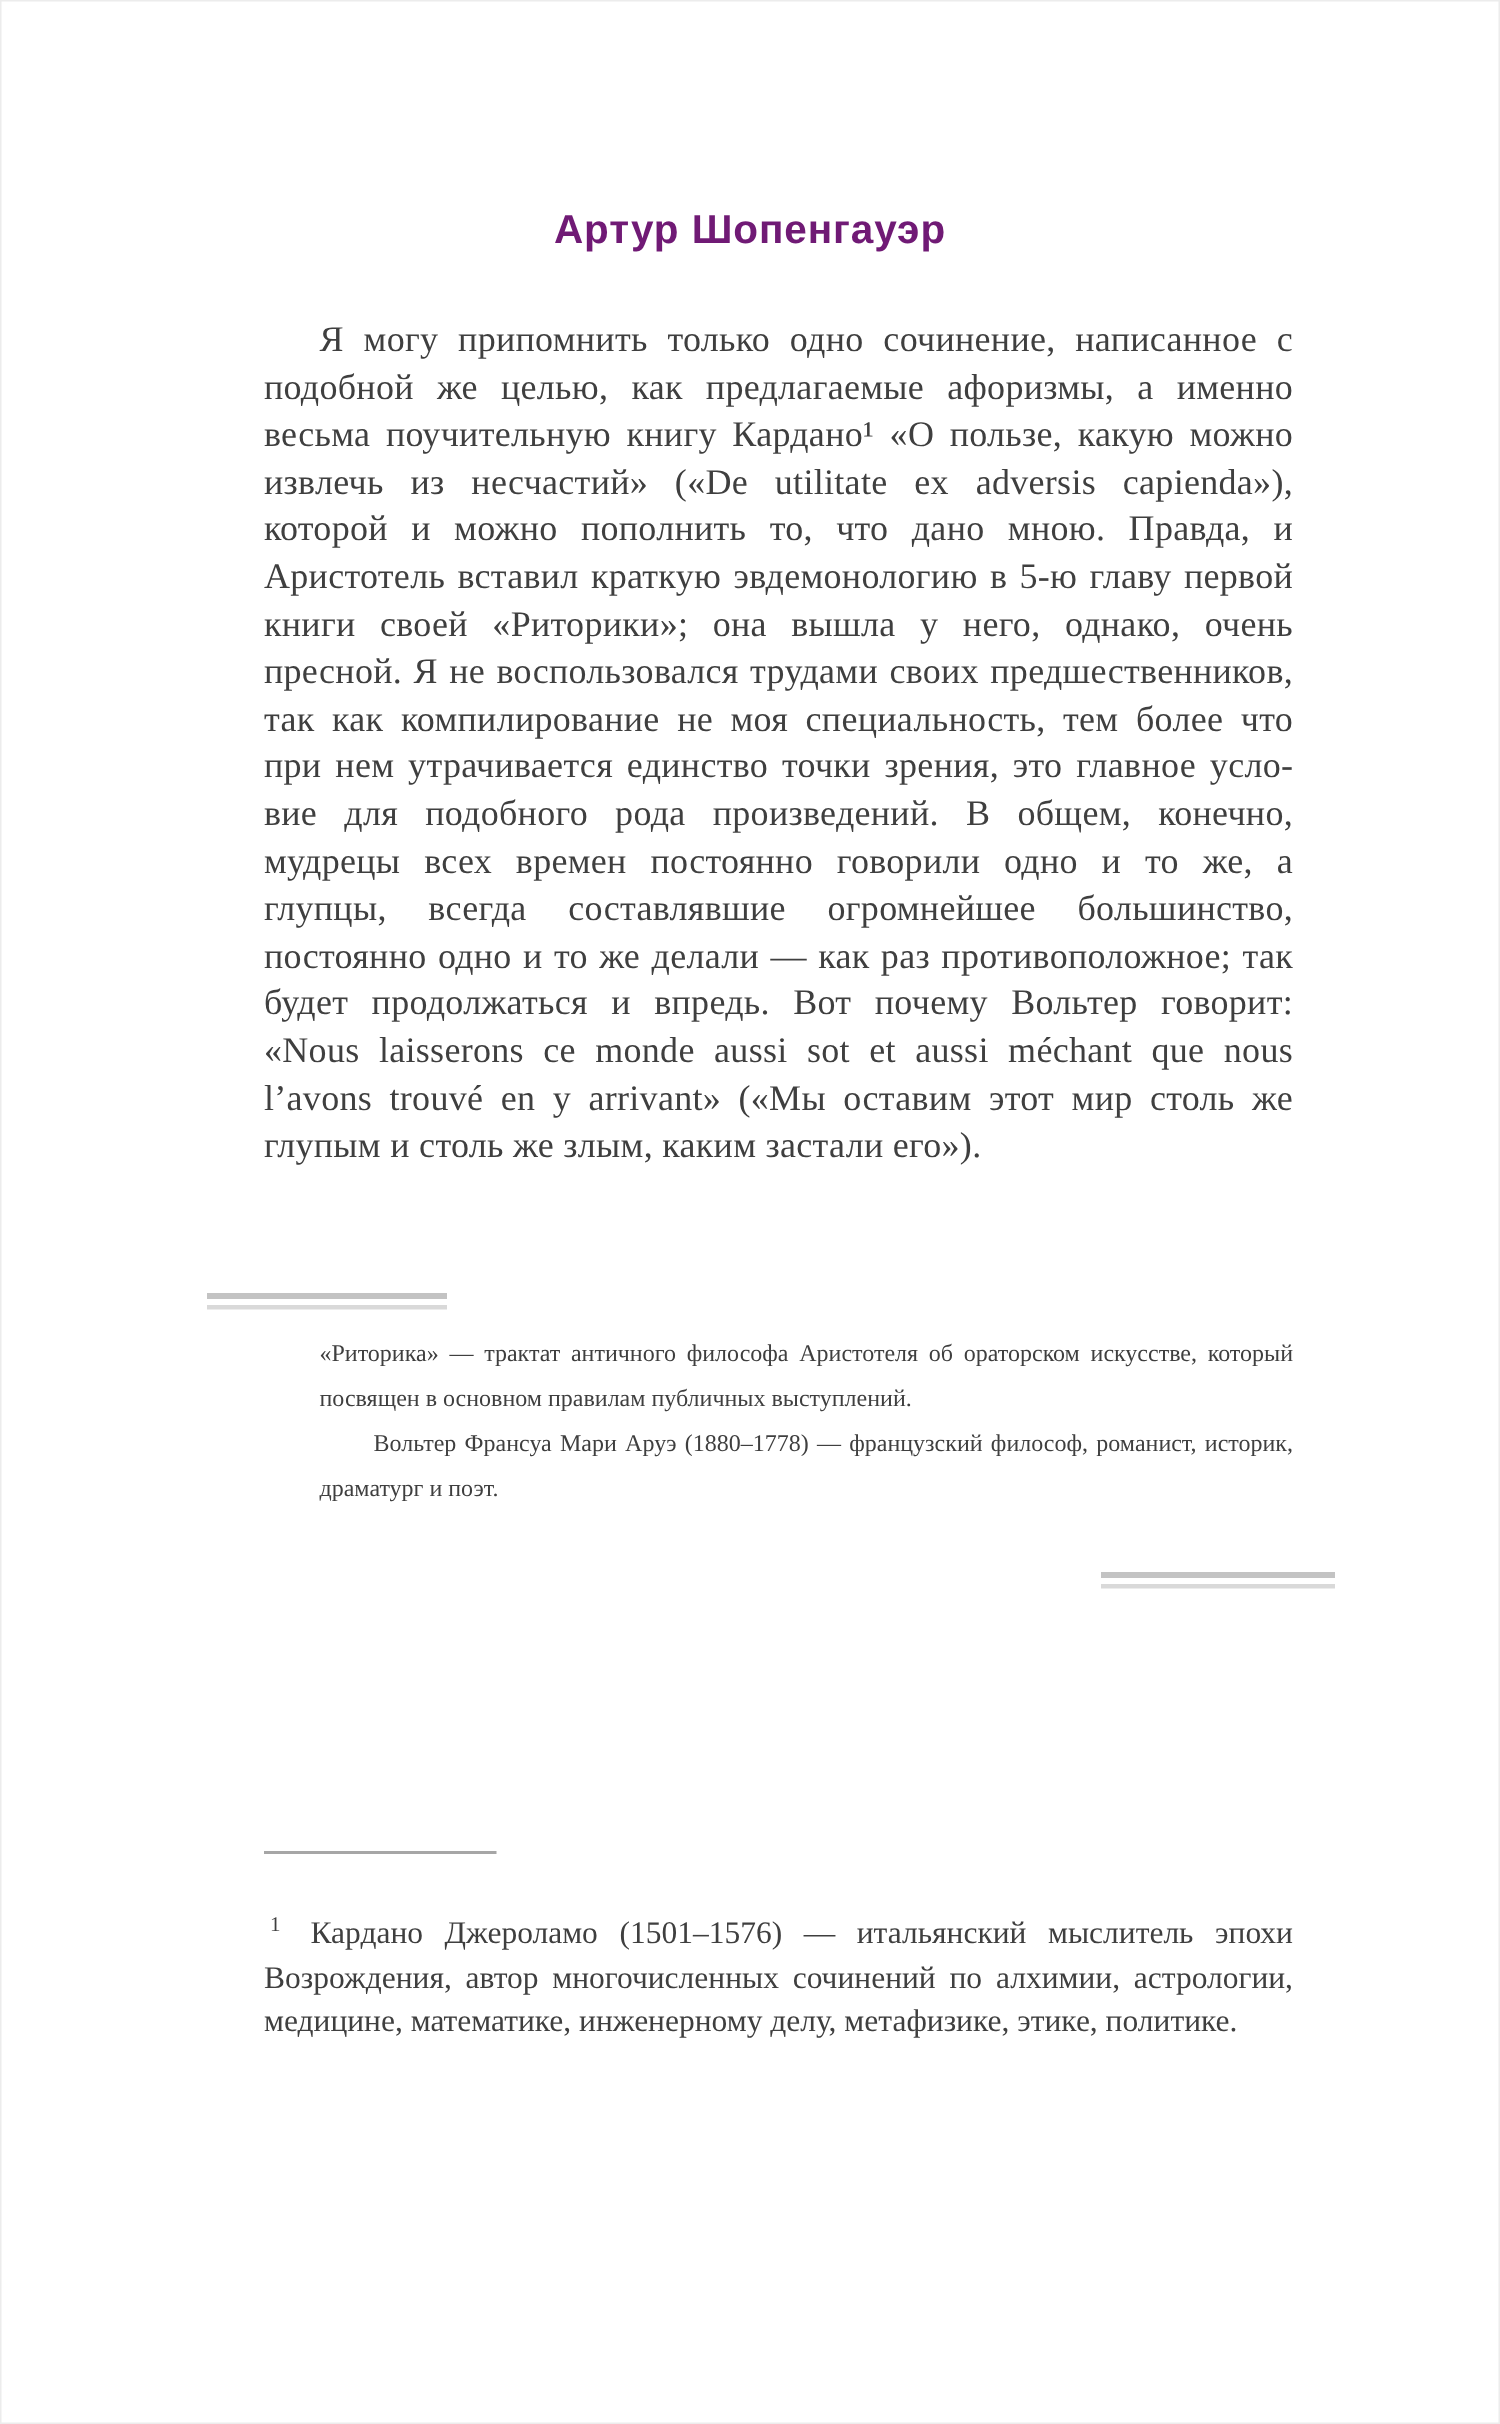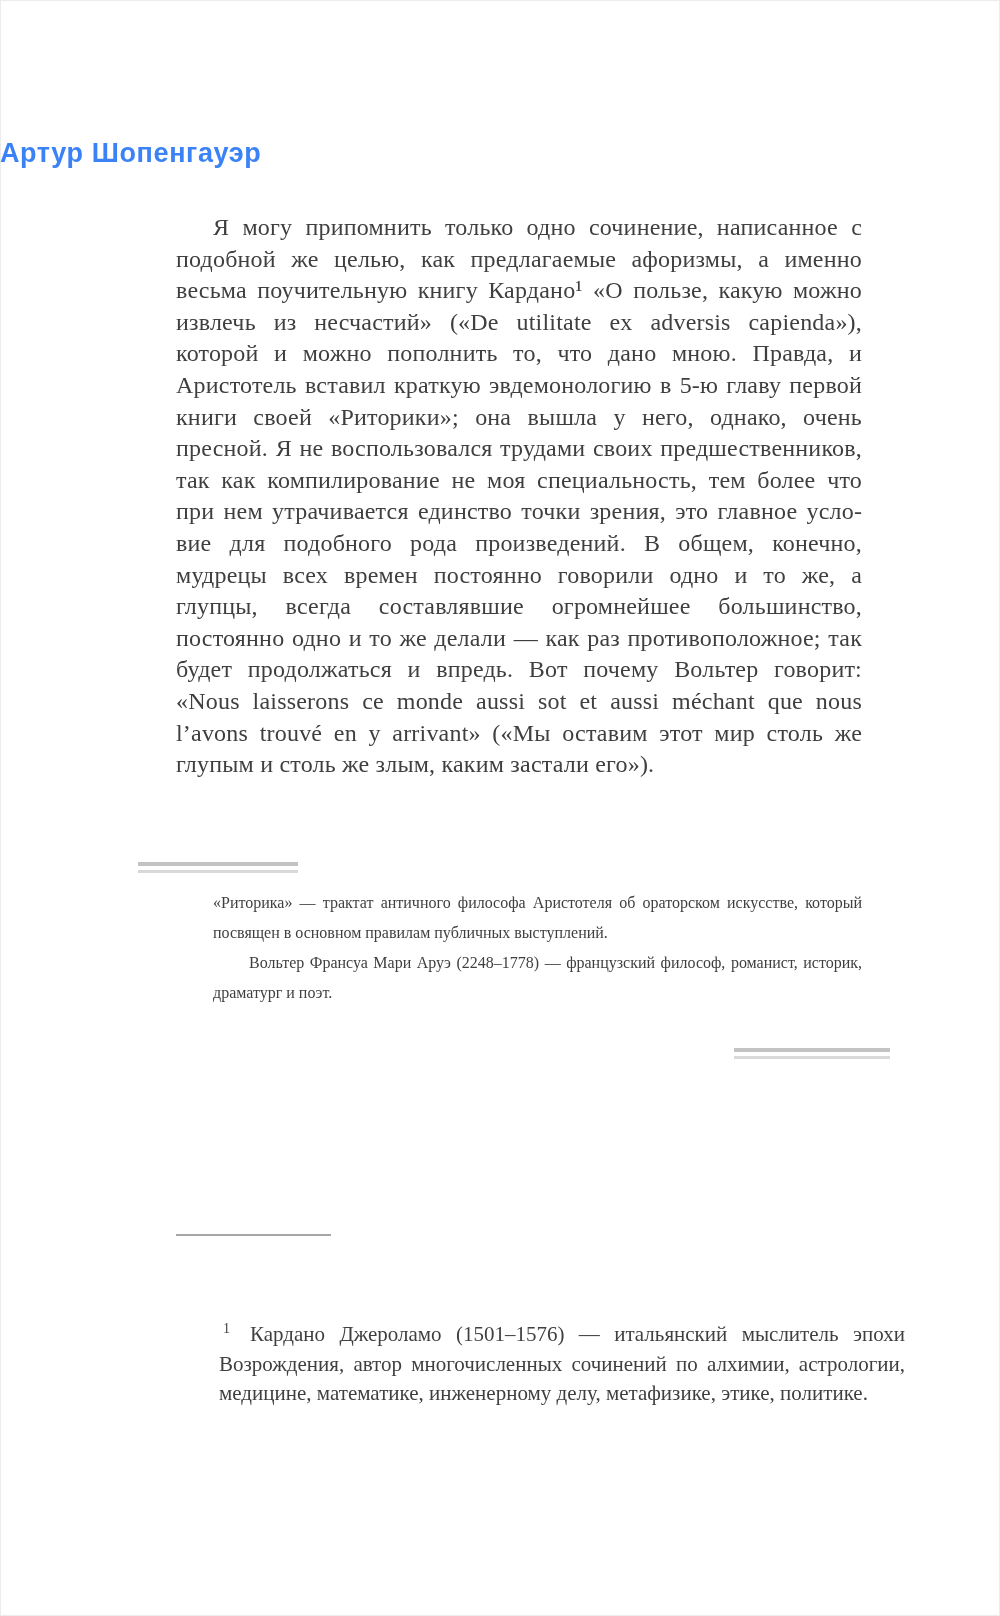--- a/index.html
+++ b/index.html
@@ -16,25 +16,26 @@
     box-shadow: inset 0 0 0 1px #ececec;
     color: #3f3f3f;
     font-family: "Liberation Serif", serif;
     overflow: hidden;
   }
   .page-header {
     position: absolute;
     top: 138px;
     left: 0;
     width: 100%;
+    text-align: center;
     font-family: "Liberation Sans", sans-serif;
     font-weight: 600;
     font-size: 27px;
     letter-spacing: 0.6px;
-    color: #3b82f6;
+    color: #701a75;
   }
   .main-text {
     position: absolute;
     top: 212px;
     left: 176px;
     width: 686px;
     font-size: 24px;
     line-height: 31.6px;
     text-align: justify;
     letter-spacing: 0.2px;
@@ -83,27 +84,26 @@
   .footnote-rule {
     position: absolute;
     top: 1234px;
     left: 176px;
     width: 155px;
     height: 2px;
     background: #a6a6a6;
   }
   .footnote-block {
     position: absolute;
-    top: 1320px;
+    top: 1274px;
     left: 176px;
     width: 686px;
     font-size: 21px;
     line-height: 29.5px;
     text-align: justify;
-    margin-left: 43px;
   }
   .footnote-block p {
     margin: 0;
     text-indent: 4px;
   }
   .footnote-block sup {
     font-size: 14px;
     line-height: 0;
     margin-right: 20px;
   }
@@ -119,21 +119,21 @@
     <p>Я могу припомнить только одно сочинение, написан­ное с подобной же целью, как предлагаемые афоризмы, а именно весьма поучительную книгу Кардано¹ «О поль­зе, какую можно извлечь из несчастий» («De utilitate ex adversis capienda»), которой и можно пополнить то, что дано мною. Правда, и Аристотель вставил краткую эвде­монологию в 5-ю главу первой книги своей «Риторики»; она вышла у него, однако, очень пресной. Я не воспользо­вался трудами своих предшественников, так как компи­лирование не моя специальность, тем более что при нем утрачивается единство точки зрения, это главное усло­вие для подобного рода произведений. В общем, конечно, мудрецы всех времен постоянно говорили одно и то же, а глупцы, всегда составлявшие огромнейшее большин­ство, постоянно одно и то же делали — как раз проти­воположное; так будет продолжаться и впредь. Вот поче­му Вольтер говорит: «Nous laisserons ce monde aussi sot et aussi méchant que nous l’avons trouvé en y arrivant» («Мы оставим этот мир столь же глупым и столь же злым, ка­ким застали его»).</p>
   </div>
 
   <div class="divider divider-left">
     <div class="bar-a"></div>
     <div class="bar-b"></div>
   </div>
 
   <div class="note-block">
     <p>«Риторика» — трактат античного философа Аристотеля об ораторском искусстве, который посвящен в основном пра­вилам публичных выступлений.</p>
-    <p>Вольтер Франсуа Мари Аруэ (2248–1778) — француз­ский философ, романист, историк, драматург и поэт.</p>
+    <p>Вольтер Франсуа Мари Аруэ (1880–1778) — француз­ский философ, романист, историк, драматург и поэт.</p>
   </div>
 
   <div class="divider divider-right">
     <div class="bar-a"></div>
     <div class="bar-b"></div>
   </div>
 
   <div class="footnote-rule"></div>
 
   <div class="footnote-block">

